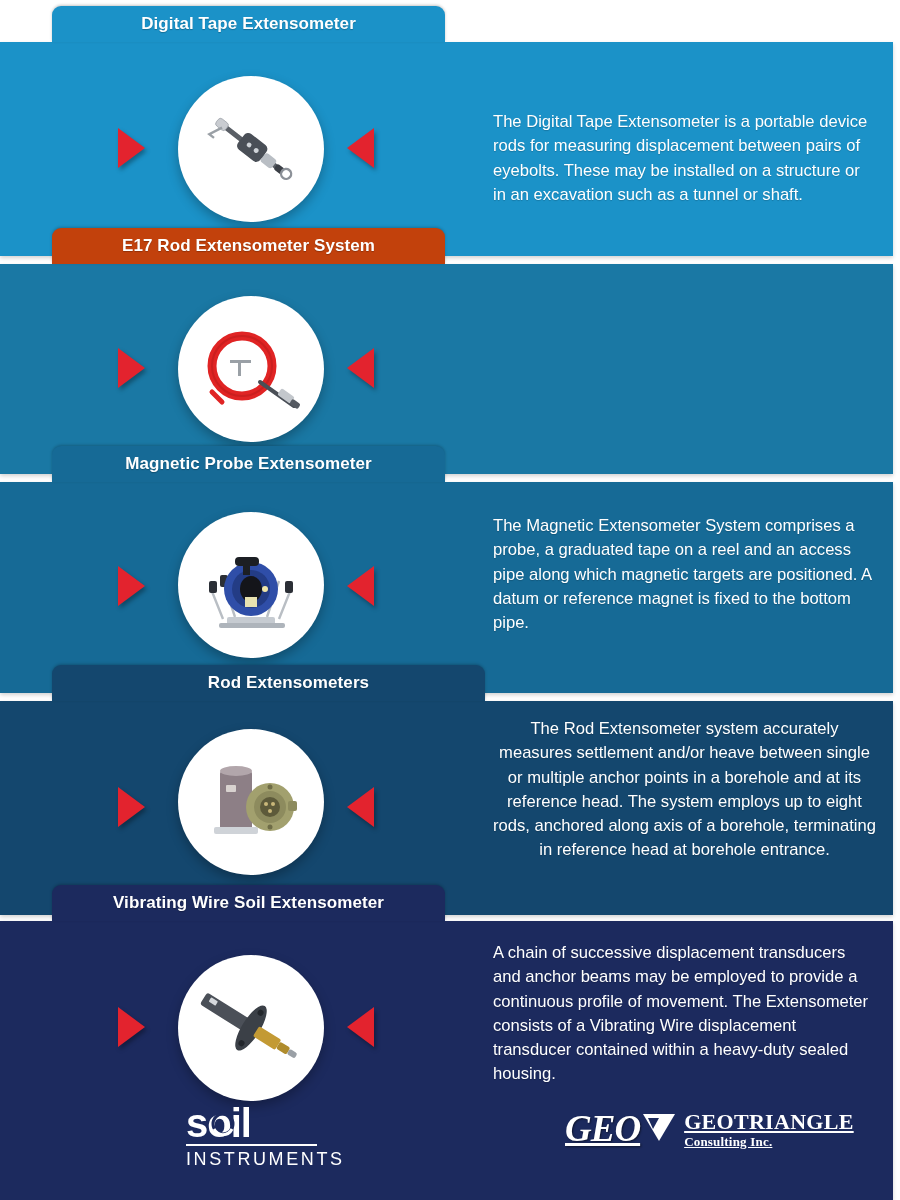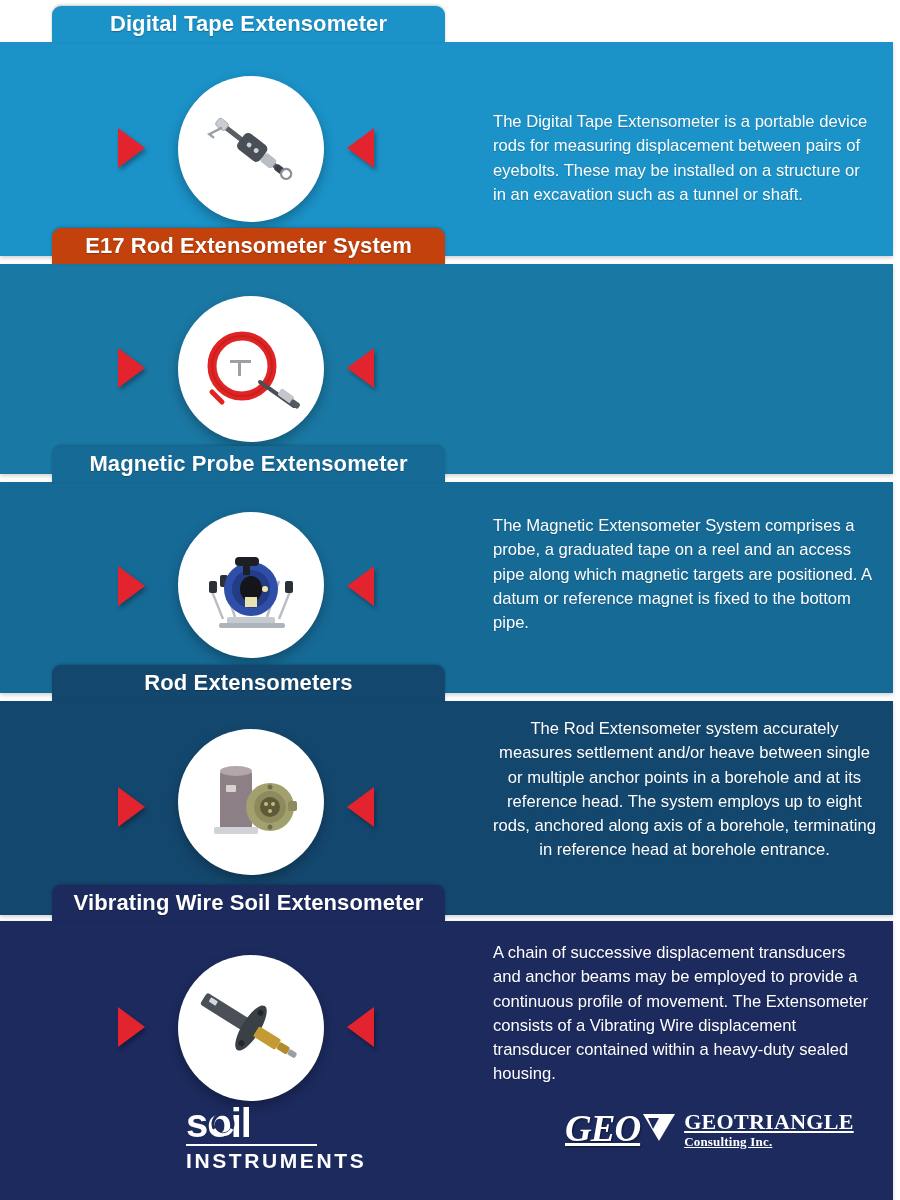--- a/index.html
+++ b/index.html
@@ -39,21 +39,21 @@
     border-radius:9px 9px 0 0;
     box-shadow:0 -1px 3px rgba(0,0,0,0.22);
     z-index:3;
   }
   .band-tab .tab-title{
     display:block;
     width:100%;
     text-align:center;
     line-height:36px;
     color:#ffffff;
-    font-size:22px;
+    font-size:17px;
     font-weight:bold;
     letter-spacing:.1px;
     font-family:"Liberation Sans","DejaVu Sans",sans-serif;
     text-shadow:0 1px 1px rgba(0,0,0,.25);
     white-space:nowrap;
   }
 
   
   .media{
     position:absolute;
@@ -118,23 +118,23 @@
     font-size:40px;
     font-weight:bold;
     letter-spacing:-1px;
     line-height:38px;
     font-family:"Liberation Sans","DejaVu Sans",sans-serif;
   }
   .logo-soil .soil-rule{
     width:131px;height:2px;background:#ffffff;margin:2px 0 3px 0;
   }
   .logo-soil .soil-sub{
-    font-size:21px;
+    font-size:18px;
     letter-spacing:2.6px;
-    font-weight:bold;
+    font-weight:normal;
     font-family:"Liberation Sans","DejaVu Sans",sans-serif;
   }
 
   .logo-geo{
     position:absolute;
     left:565px;
     top:1110px;
     display:flex;
     align-items:center;
     color:#ffffff;
@@ -259,21 +259,21 @@
           </svg>
         </div>
       </div>
     </div>
 
     <div class="desc" style="top:68px;">The Magnetic Extensometer System comprises a probe, a graduated tape on a reel and an access pipe along which magnetic targets are positioned. A datum or reference magnet is fixed to the bottom pipe.</div>
   </div>
 
   <div class="band" style="top:665px;height:250px;">
     <div class="band-body" style="top:36px;height:214px;background:#14476e;"></div>
-    <div class="band-tab" style="top:0;background:#14476e;">
+    <div class="band-tab" style="top:0;background:#14476e;padding-left:40px;">
       <span class="tab-title">Rod Extensometers</span>
     </div>
 
     <div class="media" style="top:36px;height:214px;">
       <div class="arrow arrow-right" style="left:118px;top:86px;"></div>
       <div class="arrow arrow-left" style="left:347px;top:86px;"></div>
       <div class="photo-circle" style="left:178px;top:28px;width:146px;height:146px;">
         <div class="photo-inner">
           <svg width="122" height="122" viewBox="0 0 122 122">
             <rect x="30" y="30" width="32" height="60" rx="3" fill="#8d7f86"></rect>

